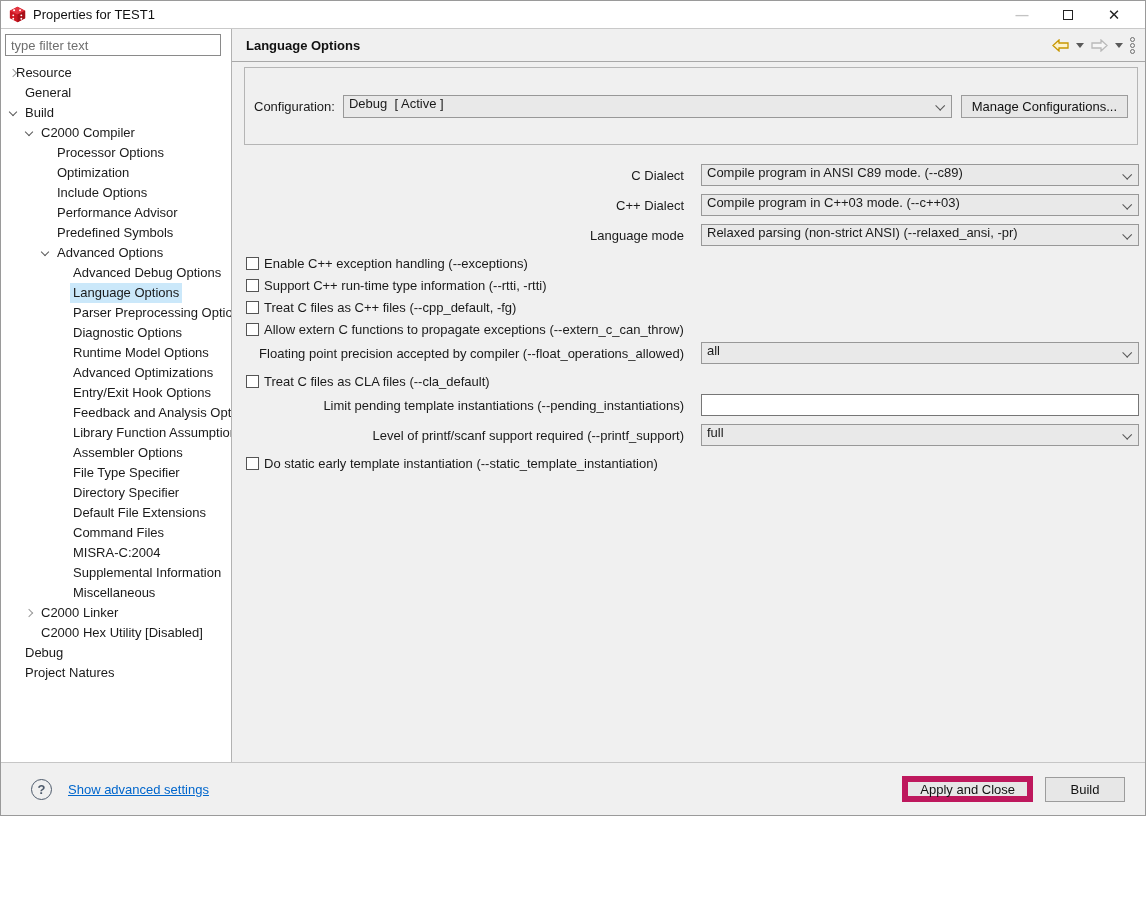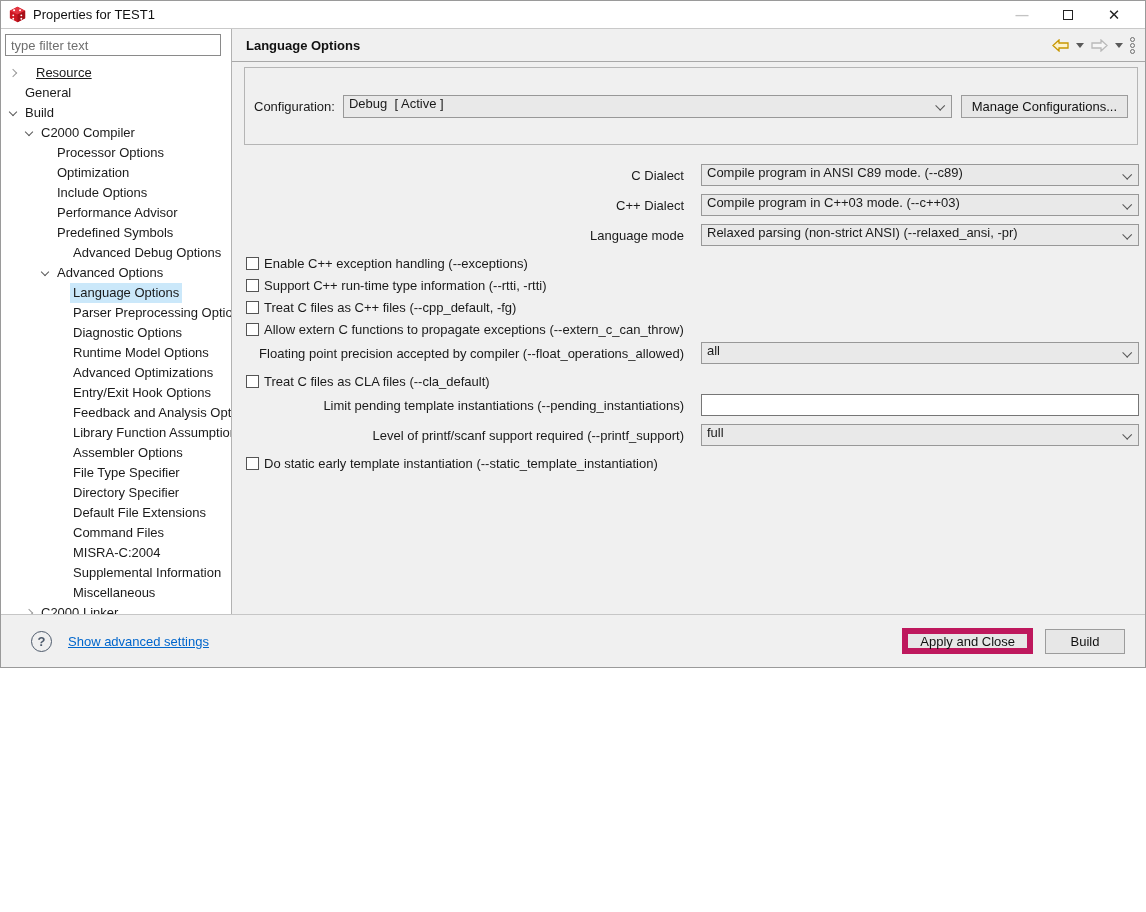--- a/index.html
+++ b/index.html
@@ -1,18 +1,18 @@
 <!DOCTYPE html>
 <html><head>
 <meta charset="utf-8">
 <style>
   * { margin:0; padding:0; box-sizing:border-box; }
   html,body { width:1146px; height:912px; }
   body { font-family:"Liberation Sans","DejaVu Sans",sans-serif; font-size:13px; color:#1a1a1a; }
-  .window { position:relative; width:1146px; height:668px; background:#eab308; border:1px solid #9a9a9a; overflow:hidden; }
+  .window { position:relative; width:1146px; height:816px; background:#eab308; border:1px solid #9a9a9a; overflow:hidden; }
 
   
   .titlebar { height:28px; background:#ffffff; display:flex; align-items:center; padding:0 8px; border-bottom:1px solid #c9c9c9; }
   .titlebar .logo { width:17px; height:17px; margin-right:7px; flex:0 0 auto; }
   .title-text { font-size:13px; color:#101010; }
   .win-controls { margin-left:auto; display:flex; align-items:center; height:100%; }
   .win-btn { width:46px; height:100%; display:flex; align-items:center; justify-content:center; font-size:13px; color:#222; }
   .win-btn.min { color:#c3c3c3; font-weight:bold; }
   .max-glyph { width:10px; height:10px; border:1.4px solid #222; display:inline-block; }
   .close-glyph { font-size:15px; line-height:1; color:#222; }
@@ -103,31 +103,31 @@
       <div class="win-btn">
           <span class="close-glyph">✕</span>
         </div>
     </div>
   </div>
 
   <div class="body">
     <div class="sidebar">
       <input class="filter-input" placeholder="type filter text" style="">
       <div class="tree" id="tree">
-          <div class="tree-row"><span class="chev collapsed" style="left: 9px;"></span><span class="tree-label" style="margin-left: 32px; text-decoration: underline;">Resource</span></div>
+          <div class="tree-row"><span class="chev collapsed" style="left: 9px;"></span><span class="tree-label" style="margin-left: 12px;">Resource</span></div>
           <div class="tree-row"><span class="tree-label" style="margin-left: 21px;">General</span></div>
           <div class="tree-row"><span class="chev expanded" style="left: 9px;"></span><span class="tree-label" style="margin-left: 21px;">Build</span></div>
           <div class="tree-row"><span class="chev expanded" style="left: 25px;"></span><span class="tree-label" style="margin-left: 37px;">C2000 Compiler</span></div>
           <div class="tree-row"><span class="tree-label" style="margin-left: 53px;">Processor Options</span></div>
           <div class="tree-row"><span class="tree-label" style="margin-left: 53px;">Optimization</span></div>
           <div class="tree-row"><span class="tree-label" style="margin-left: 53px;">Include Options</span></div>
           <div class="tree-row"><span class="tree-label" style="margin-left: 53px;">Performance Advisor</span></div>
           <div class="tree-row"><span class="tree-label" style="margin-left: 53px;">Predefined Symbols</span></div>
+          <div class="tree-row"><span class="chev expanded" style="left: 41px;"></span><span class="tree-label" style="margin-left: 53px;">Advanced Options</span></div>
           <div class="tree-row"><span class="tree-label" style="margin-left: 69px;">Advanced Debug Options</span></div>
-          <div class="tree-row"><span class="chev expanded" style="left: 41px;"></span><span class="tree-label" style="margin-left: 53px;">Advanced Options</span></div>
           <div class="tree-row selected"><span class="tree-label" style="margin-left: 69px;">Language Options</span></div>
           <div class="tree-row"><span class="tree-label" style="margin-left: 69px;">Parser Preprocessing Options</span></div>
           <div class="tree-row"><span class="tree-label" style="margin-left: 69px;">Diagnostic Options</span></div>
           <div class="tree-row"><span class="tree-label" style="margin-left: 69px;">Runtime Model Options</span></div>
           <div class="tree-row"><span class="tree-label" style="margin-left: 69px;">Advanced Optimizations</span></div>
           <div class="tree-row"><span class="tree-label" style="margin-left: 69px;">Entry/Exit Hook Options</span></div>
           <div class="tree-row"><span class="tree-label" style="margin-left: 69px;">Feedback and Analysis Options</span></div>
           <div class="tree-row"><span class="tree-label" style="margin-left: 69px;">Library Function Assumptions</span></div>
           <div class="tree-row"><span class="tree-label" style="margin-left: 69px;">Assembler Options</span></div>
           <div class="tree-row"><span class="tree-label" style="margin-left: 69px;">File Type Specifier</span></div>

